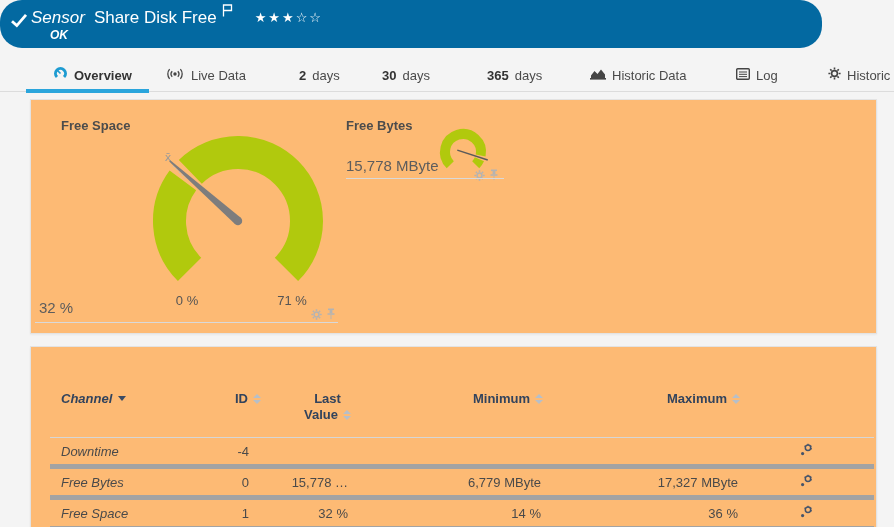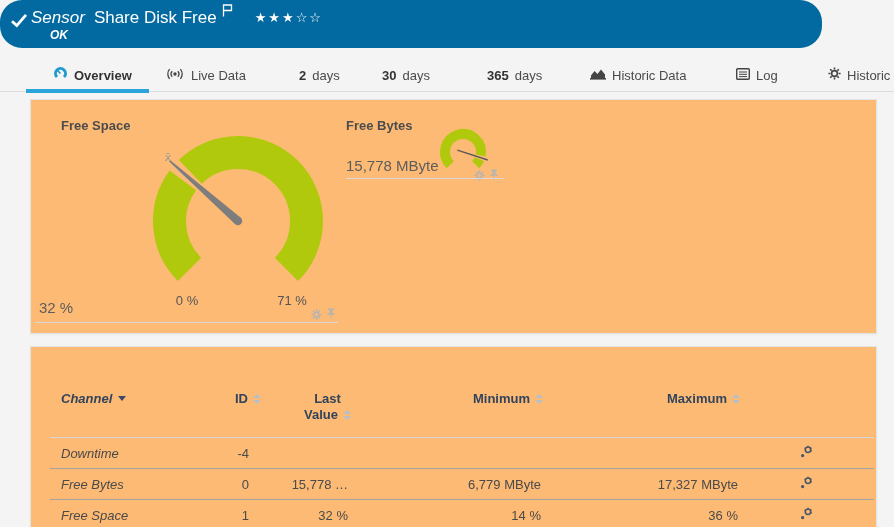--- a/index.html
+++ b/index.html
@@ -38,21 +38,21 @@
   
   .widget-title{ position:absolute; font-size:13px; font-weight:bold; color:#4c4c4c; }
   .gauge-value{ position:absolute; font-size:15px; font-weight:normal; color:#5d5d5d; }
   .scale-label{ position:absolute; width:60px; text-align:center; font-size:13px; color:#555; }
   .widget-divider{ position:absolute; height:1px; background:#d9d9d9; }
   .widget-icons{ position:absolute; display:flex; gap:4px; align-items:center; }
   
   .tbl{ position:absolute; left:19px; top:44px; width:824px; font-size:13px; }
   .t-grid{ display:grid; grid-template-columns:171px 40px 90px 192px 197px 134px; align-items:center; }
   .t-head{ align-items:start; color:#32435c; font-weight:bold; padding-bottom:14px; border-bottom:1px solid #d6d6d6; }
-  .t-row{ height:31px; border-bottom:1px solid #a3a3a3; }
+  .t-row{ height:31px; border-bottom:5px solid #a3a3a3; }
   .c-channel{ padding-left:11px; text-align:left;font-style:italic; }
   .c-id{ text-align:right; }
   .t-row .c-id{ padding-right:12px; }
   .c-last,.c-min,.c-max{ text-align:right; }
   .t-row .c-last{ padding-right:3px; }
   .t-row .c-min,.t-row .c-max{ padding-right:2px; }
   .c-gear{ padding-left:59px; text-align:left; }
   .sort-icons{ display:inline-block; vertical-align:middle; margin-left:5px; position:relative; top:-1px; }
   .sort-icons i{ display:block; width:0; height:0; border-left:4px solid transparent; border-right:4px solid transparent; }
   .sort-up{ border-bottom:4px solid #b6bfc9; margin-bottom:2px; }

